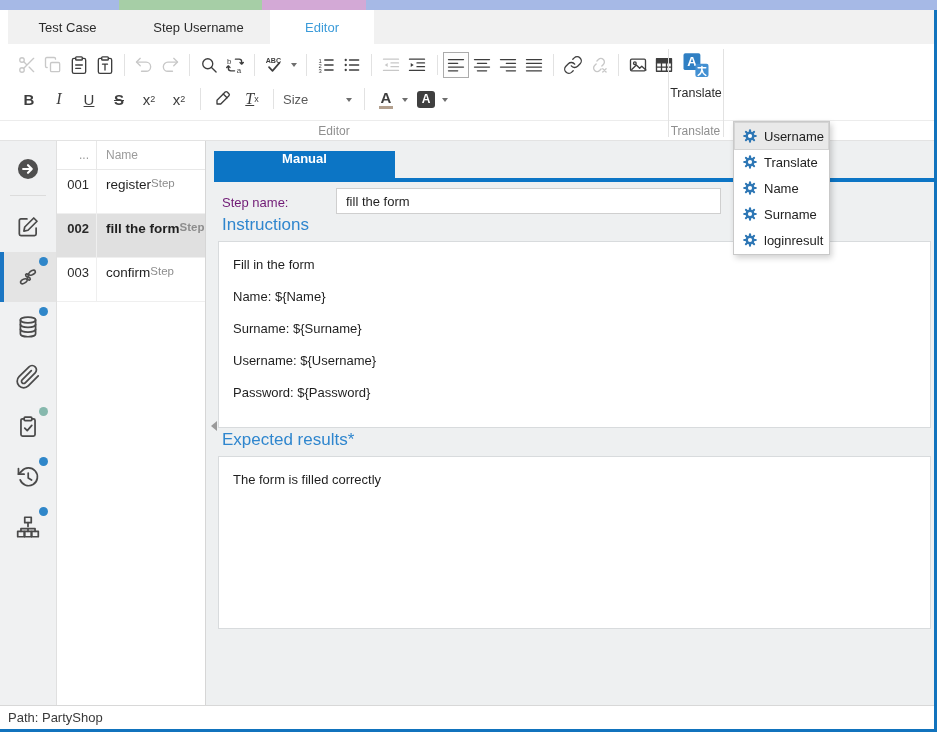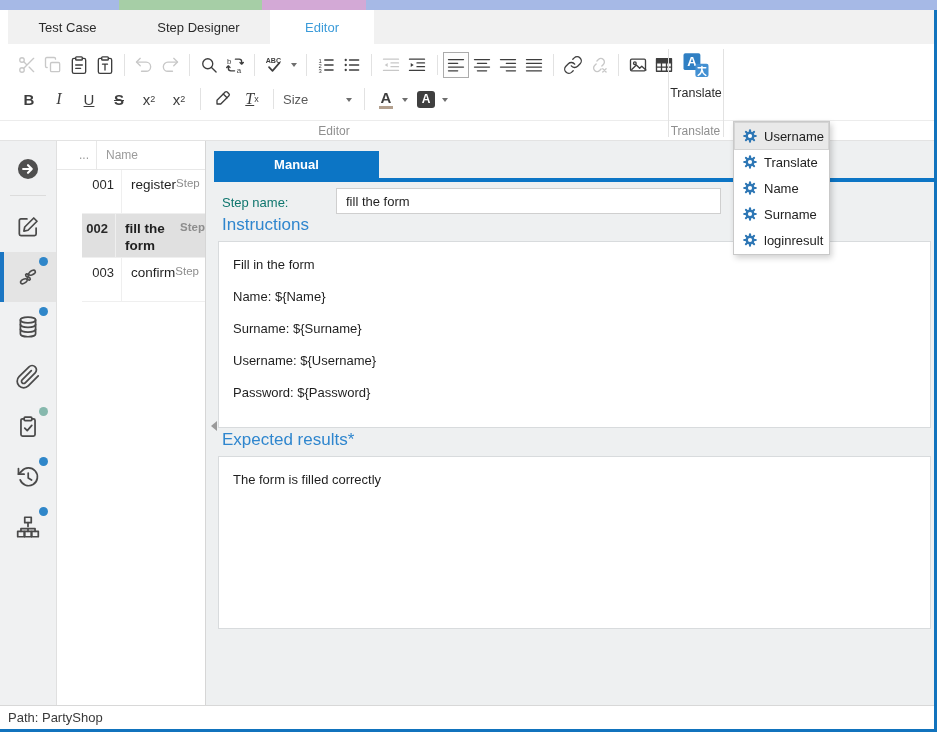--- a/index.html
+++ b/index.html
@@ -82,33 +82,33 @@
   .side-item[data-selected="true"]{background:#e4e4e4;}
   .side-item[data-selected="true"]::before{content:"";position:absolute;left:0;top:0;bottom:0;width:4px;background:#1b76c3;}
   .badge{display:none;position:absolute;top:5px;right:8px;width:9px;height:9px;border-radius:50%;}
   .side-item[data-badge="blue"] .badge{display:block;background:#2f86c9;}
   .side-item[data-badge="teal"] .badge{display:block;background:#86b8ad;}
   
   .steps{position:absolute;left:57px;top:141px;width:149px;bottom:27px;background:#fff;border-right:1px solid #d6d6d6;}
   .steps-header{height:29px;display:flex;align-items:center;border-bottom:1px solid #e8e8e8;color:#9b9b9b;font-size:12px;}
   .col-num{width:40px;text-align:right;padding-right:7px;align-self:stretch;display:flex;align-items:center;justify-content:flex-end;border-right:1px solid #e8e8e8;}
   .col-name{padding-left:9px;}
-  .step-row{height:44px;display:flex;border-bottom:1px solid #efefef;cursor:default;margin-left:25px;}
+  .step-row{height:44px;display:flex;border-bottom:1px solid #efefef;cursor:default;}
   .step-row[data-selected="true"]{background:#e0e0e0;font-weight:bold;}
   .step-num{width:40px;text-align:right;padding:7px 7px 0 0;font-size:13px;color:#2a2a2a;border-right:1px solid #efefef;}
   .step-info{padding:6px 0 0 9px;display:flex;flex-direction:row;}
   .step-name-text{font-size:13.5px;color:#1f1f1f;line-height:17px;}
   .step-type{font-size:11.5px;color:#8d8d8d;line-height:15px;}
   
   .main{position:absolute;left:206px;top:141px;right:3px;bottom:27px;background:#eef0f1;}
   .mtabs{position:absolute;left:8px;top:10px;height:27px;display:flex;gap:2px;}
-  .mtab{width:165px;display:flex;align-items:center;justify-content:center;font-size:13px;background:#dbdbdb;color:#8f8f8f;cursor:default;}
+  .mtab{width:181px;display:flex;justify-content:center;font-size:13px;background:#dbdbdb;color:#8f8f8f;cursor:default;}
   .mtab[data-selected="true"]{background:#0c75c5;color:#fff;font-weight:bold;}
   .munderline{position:absolute;left:8px;right:0;top:37px;height:4px;background:#0c75c5;}
-  .sn-label{position:absolute;left:16px;top:54px;font-size:13px;color:#0f766e;}
+  .sn-label{position:absolute;left:16px;top:54px;font-size:13px;color:#701a75;}
   .sn-input{position:absolute;left:130px;top:47px;width:385px;height:26px;border:1px solid #cfcfcf;background:#fff;font-size:13px;padding:0 9px;color:#1f1f1f;font-family:"Liberation Sans",sans-serif;outline:none;}
   .hblue{position:absolute;left:16px;font-size:17px;color:#2f86ce;}
   .h-ins{top:74px;}
   .h-exp{top:289px;}
   .box{position:absolute;left:12px;right:3px;background:#fff;border:1px solid #d8dbdd;padding:13px 14px;overflow:hidden;}
   .box-ins{top:100px;height:187px;}
   .box-exp{top:315px;height:173px;}
   .rt-line{font-size:13px;color:#1f1f1f;line-height:19px;margin:0 0 13px 0;}
   .split-arrow{position:absolute;left:0;top:280px;width:0;height:0;border:5px solid transparent;border-right:6px solid #9a9a9a;}
   
@@ -129,21 +129,21 @@
     <div class="seg4"></div>
   </div>
 
   <div class="tabbar">
 
       <div class="top-tab" data-selected="false">
         <span>Test Case</span>
       </div>
 
       <div class="top-tab" data-selected="false">
-        <span>Step Designer</span>
+        <span>Step Username</span>
       </div>
 
       <div class="top-tab" data-selected="true">
         <span>Editor</span>
       </div>
     </div>
 
   <div class="ribbon">
     <div class="row1">
 

